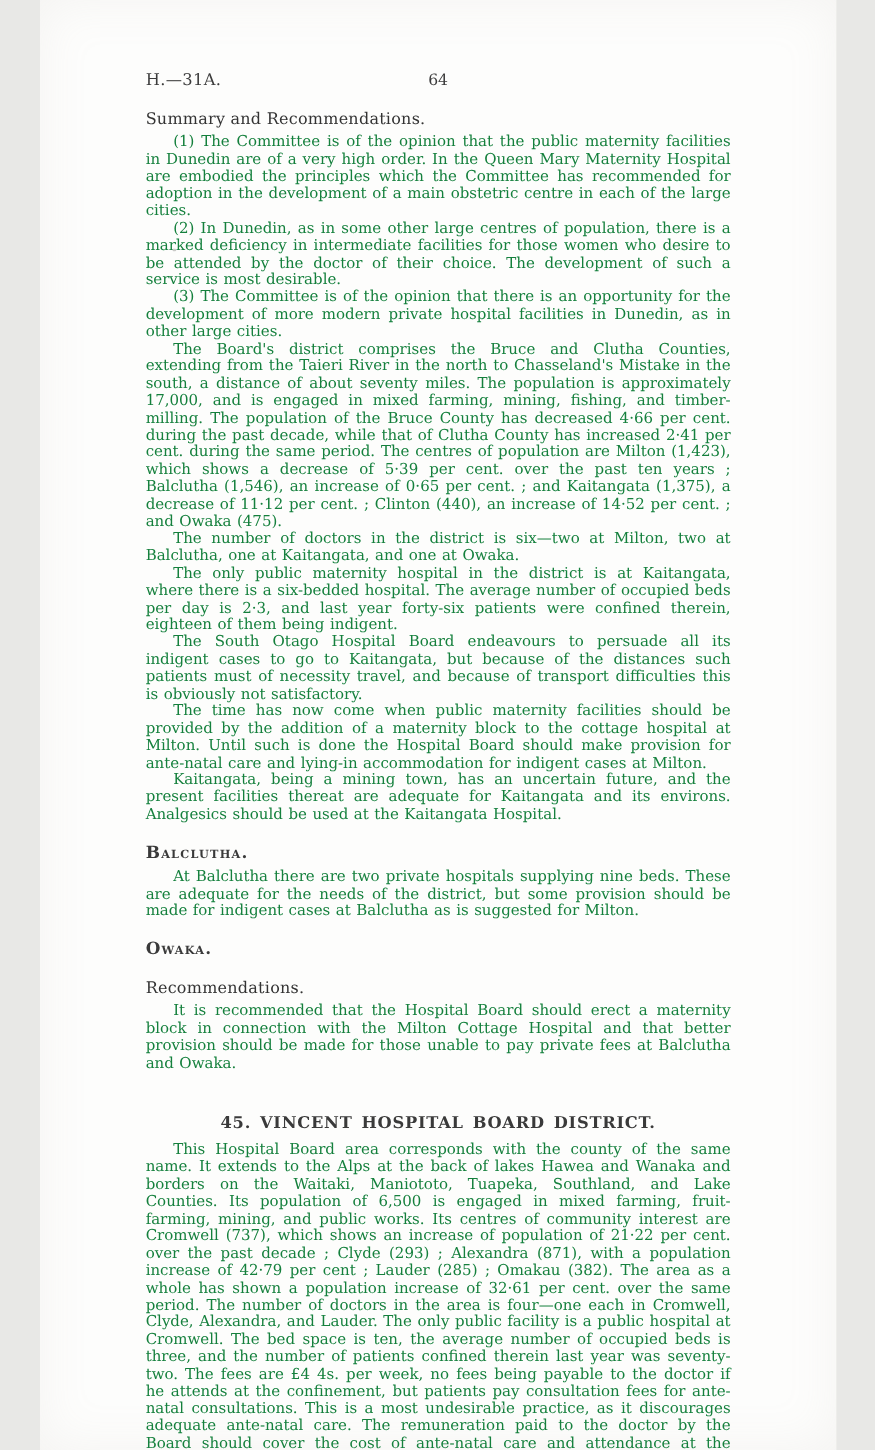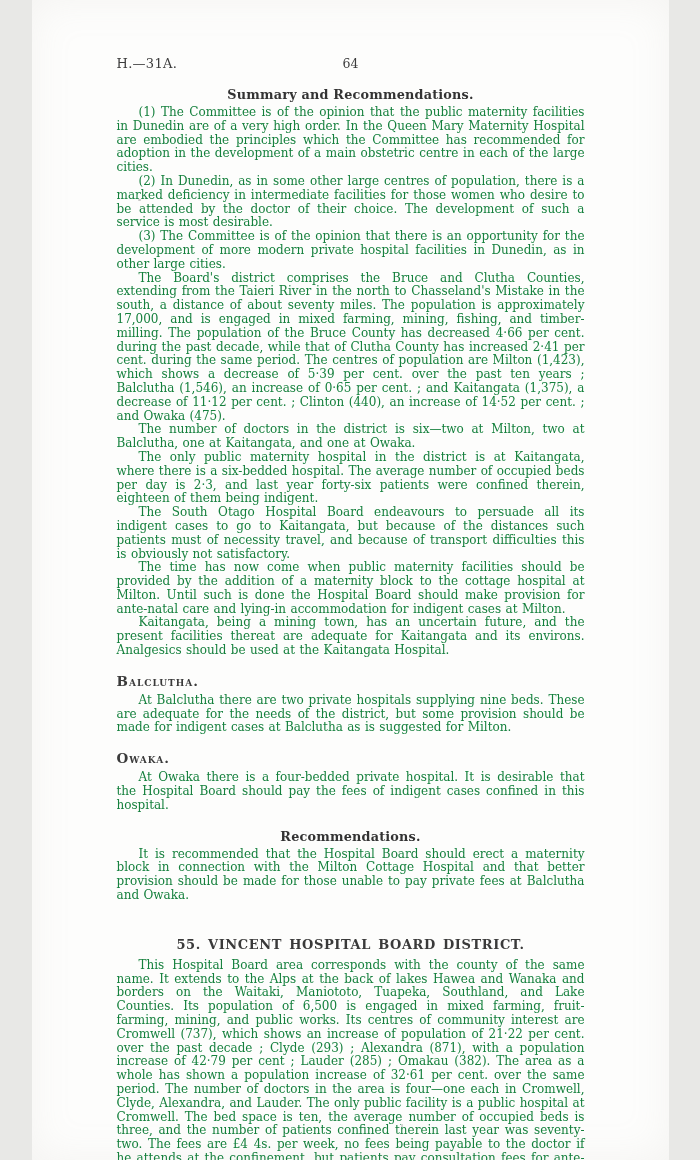--- a/index.html
+++ b/index.html
@@ -22,22 +22,21 @@
     align-items: baseline;
     font-size: 13px;
     color: #3c3c3c;
     margin-bottom: 16px;
   }
   .running-head .docref { justify-self: start; letter-spacing: 0.3px; }
   .running-head .pageno { justify-self: center; font-size: 12.5px; }
   .running-head .spacer { justify-self: end; }
 
   .h-bold {
-    text-align: center;
-    font-weight: 700;
+    font-weight: 400;
     font-size: 12.8px;
     color: #333333;
     margin: 0 0 4px 0;
     letter-spacing: 0.2px;
   }
   .h-section {
     text-align: center;
     font-size: 13px;
     color: #3a3a3a;
     margin: 34px 0 7px 0;
@@ -100,23 +99,22 @@
   <p class="para">The number of doctors in the district is six—two at Milton, two at Balclutha, one at Kaitangata, and one at Owaka.</p>
   <p class="para">The only public maternity hospital in the district is at Kaitangata, where there is a six-bedded hospital.  The average number of occupied beds per day is 2·3, and last year forty-six patients were confined therein, eighteen of them being indigent.</p>
   <p class="para">The South Otago Hospital Board endeavours to persuade all its indigent cases to go to Kaitangata, but because of the distances such patients must of necessity travel, and because of transport difficulties this is obviously not satisfactory.</p>
   <p class="para">The time has now come when public maternity facilities should be provided by the addition of a maternity block to the cottage hospital at Milton.  Until such is done the Hospital Board should make provision for ante-natal care and lying-in accommodation for indigent cases at Milton.</p>
   <p class="para">Kaitangata, being a mining town, has an uncertain future, and the present facilities thereat are adequate for Kaitangata and its environs.  Analgesics should be used at the Kaitangata Hospital.</p>
 
   <h3 class="h-smallcaps">Balclutha.</h3>
   <p class="para">At Balclutha there are two private hospitals supplying nine beds.  These are adequate for the needs of the district, but some provision should be made for indigent cases at Balclutha as is suggested for Milton.</p>
 
   <h3 class="h-smallcaps">Owaka.</h3>
-  <p class="para">At Owaka there is a four-bedded private hospital.  It is desirable that the Hospital Board should pay the fees of indigent cases confined in this hospital.</p>
 
   <h2 class="h-bold" style="margin-top:16px;">Recommendations.</h2>
   <p class="para">It is recommended that the Hospital Board should erect a maternity block in connection with the Milton Cottage Hospital and that better provision should be made for those unable to pay private fees at Balclutha and Owaka.</p>
 
-  <h2 class="h-section">55. VINCENT HOSPITAL BOARD DISTRICT.</h2>
+  <h2 class="h-section">45. VINCENT HOSPITAL BOARD DISTRICT.</h2>
   <p class="para">This Hospital Board area corresponds with the county of the same name.  It extends to the Alps at the back of lakes Hawea and Wanaka and borders on the Waitaki, Maniototo, Tuapeka, Southland, and Lake Counties.  Its population of 6,500 is engaged in mixed farming, fruit-farming, mining, and public works.  Its centres of community interest are Cromwell (737), which shows an increase of population of 21·22 per cent. over the past decade ;  Clyde (293) ;  Alexandra (871), with a population increase of 42·79 per cent ;  Lauder (285) ;  Omakau (382).  The area as a whole has shown a population increase of 32·61 per cent. over the same period.  The number of doctors in the area is four—one each in Cromwell, Clyde, Alexandra, and Lauder.  The only public facility is a public hospital at Cromwell.  The bed space is ten, the average number of occupied beds is three, and the number of patients confined therein last year was seventy-two.  The fees are £4 4s. per week, no fees being payable to the doctor if he attends at the confinement, but patients pay consultation fees for ante-natal consultations.  This is a most undesirable practice, as it discourages adequate ante-natal care.  The remuneration paid to the doctor by the Board should cover the cost of ante-natal care and attendance at the confinement by the doctor.</p>
 
   <div class="speck"></div>
   <div class="speck2"></div>
 </div>
 
 </body></html>

